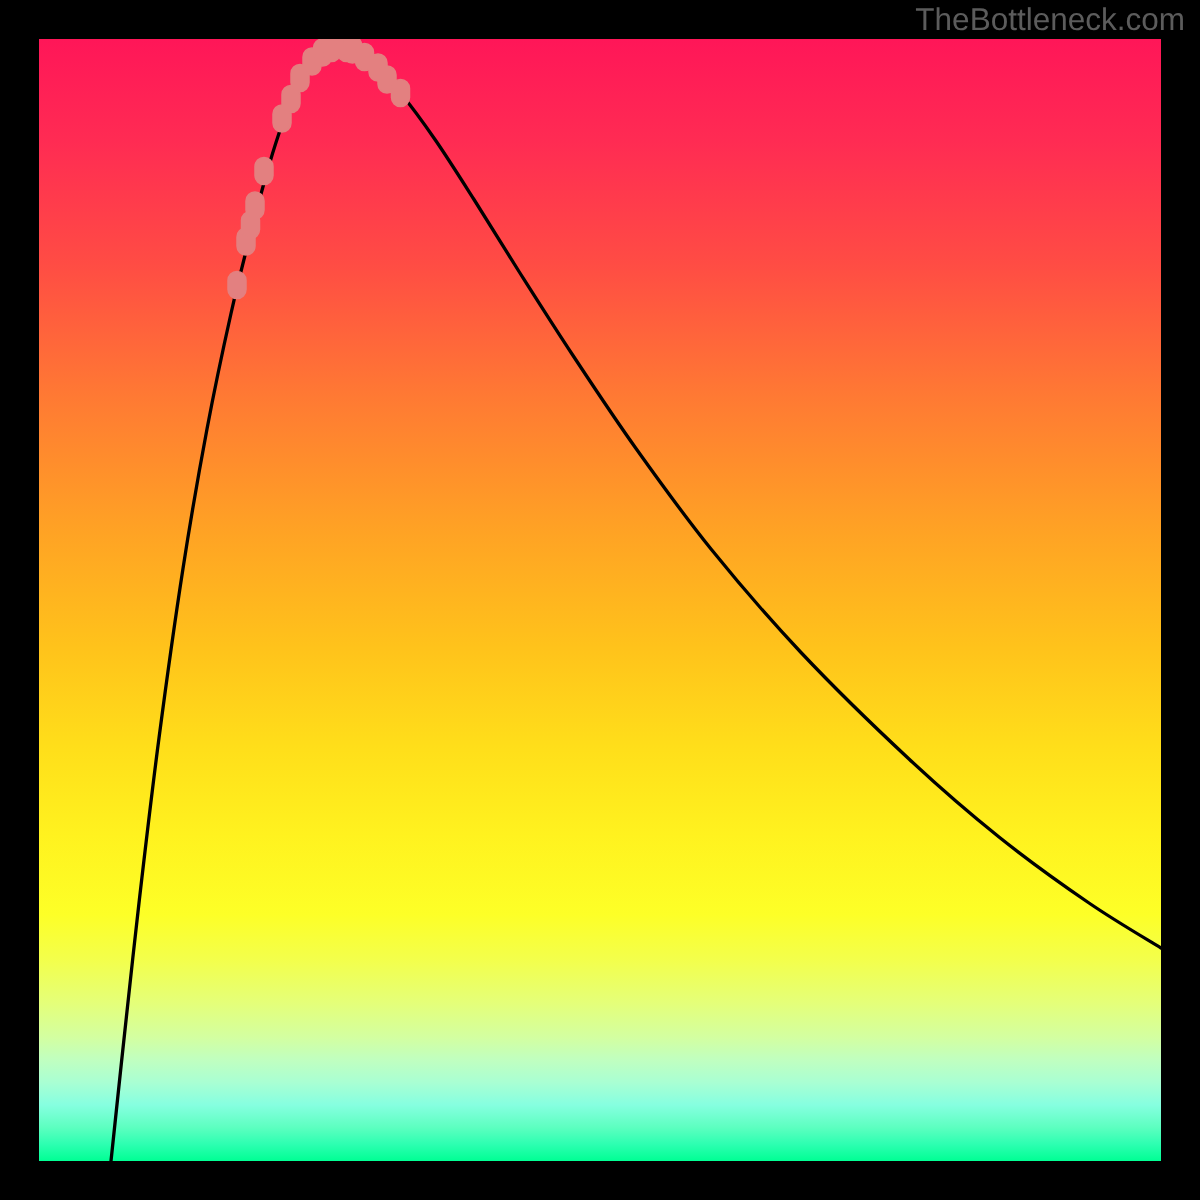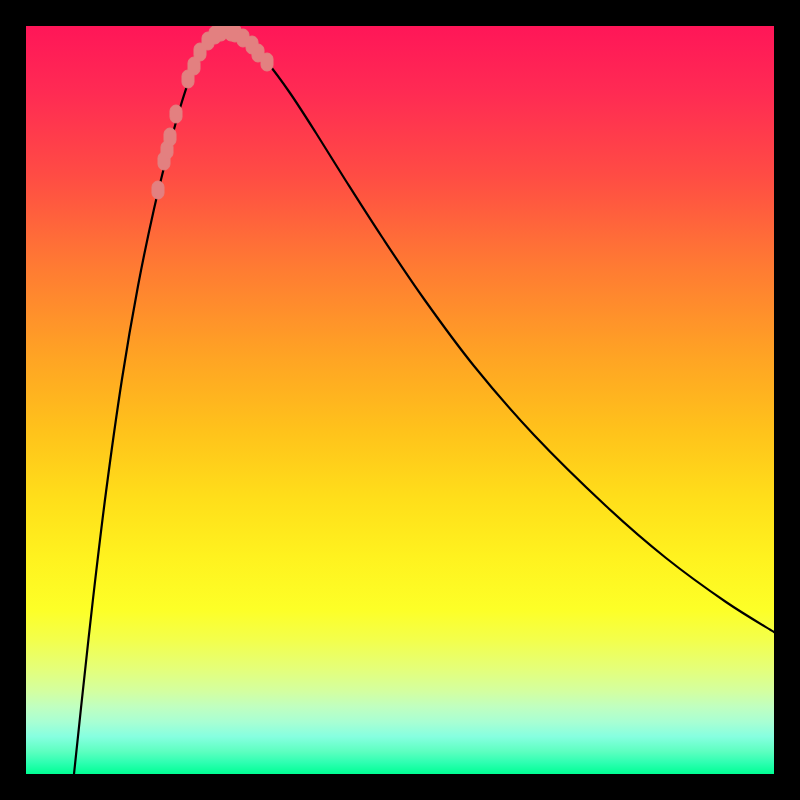--- a/index.html
+++ b/index.html
@@ -72,20 +72,21 @@
     font-weight: 400;
     letter-spacing: 0;
     user-select: none;
   }
 </style>
 </head>
 <body>
 
 <div class="frame">
 
+  <div class="watermark">TheBottleneck.com</div>
 
   <div class="plot-area">
     <div class="bg-gradient"></div>
     <svg class="curve-svg" viewBox="0 0 748 748" preserveAspectRatio="none">
       <path id="curve-path" fill="none" stroke="#000000" stroke-width="2.2" stroke-linecap="round" d="M 48.00 748.00 C 49.17 737.00, 51.83 711.17, 55.00 682.00 C 58.17 652.83, 62.83 609.00, 67.00 573.00 C 71.17 537.00, 75.17 502.67, 80.00 466.00 C 84.83 429.33, 90.67 387.33, 96.00 353.00 C 101.33 318.67, 106.67 288.33, 112.00 260.00 C 117.33 231.67, 123.00 205.33, 128.00 183.00 C 133.00 160.67, 137.67 142.83, 142.00 126.00 C 146.33 109.17, 150.50 94.00, 154.00 82.00 C 157.50 70.00, 160.33 61.83, 163.00 54.00 C 165.67 46.17, 167.67 40.50, 170.00 35.00 C 172.33 29.50, 174.17 25.17, 177.00 21.00 C 179.83 16.83, 183.67 12.50, 187.00 10.00 C 190.33 7.50, 193.33 6.33, 197.00 6.00 C 200.67 5.67, 204.67 6.17, 209.00 8.00 C 213.33 9.83, 217.67 12.33, 223.00 17.00 C 228.33 21.67, 234.17 27.67, 241.00 36.00 C 247.83 44.33, 255.83 55.17, 264.00 67.00 C 272.17 78.83, 280.67 92.33, 290.00 107.00 C 299.33 121.67, 309.00 137.67, 320.00 155.00 C 331.00 172.33, 343.00 191.33, 356.00 211.00 C 369.00 230.67, 382.67 251.50, 398.00 273.00 C 413.33 294.50, 429.67 317.33, 448.00 340.00 C 466.33 362.67, 486.00 385.67, 508.00 409.00 C 530.00 432.33, 558.00 459.50, 580.00 480.00 C 602.00 500.50, 620.00 516.00, 640.00 532.00 C 660.00 548.00, 682.00 563.67, 700.00 576.00 C 718.00 588.33, 740.00 601.00, 748.00 606.00"></path>
       <g id="marker-group">
           <rect x="126.0" y="155.0" width="12" height="18" rx="6" ry="6" fill="#e38080" stroke="#e38080"></rect>
           <rect x="132.0" y="126.0" width="12" height="18" rx="6" ry="6" fill="#e38080" stroke="#e38080"></rect>
           <rect x="135.0" y="115.0" width="12" height="18" rx="6" ry="6" fill="#e38080" stroke="#e38080"></rect>
           <rect x="138.0" y="102.0" width="12" height="18" rx="6" ry="6" fill="#e38080" stroke="#e38080"></rect>

